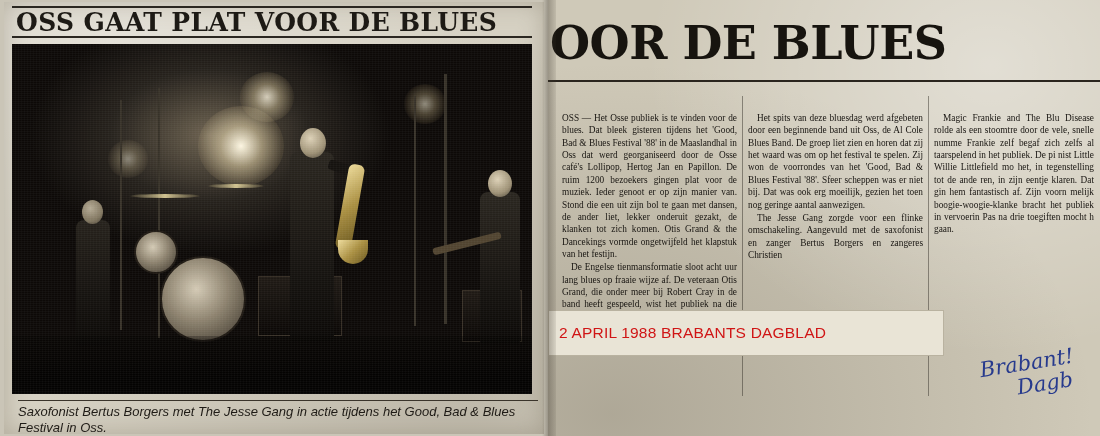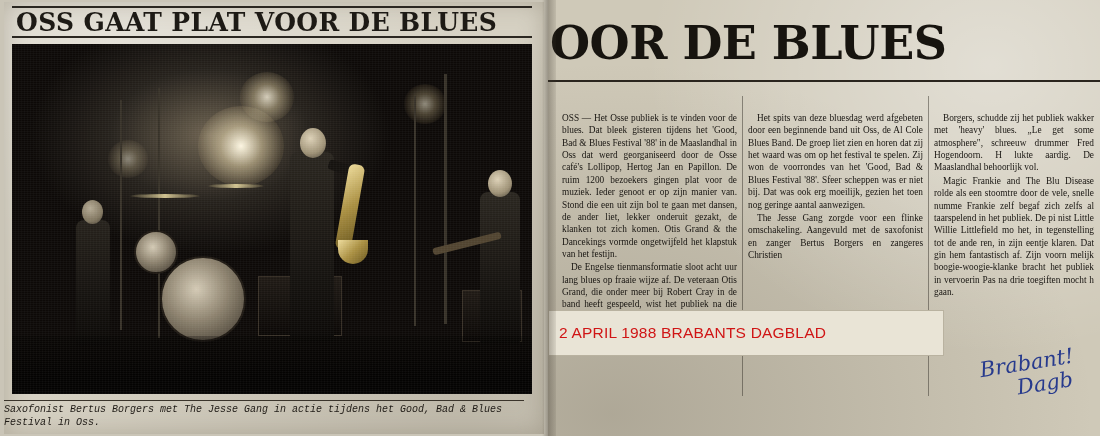--- a/index.html
+++ b/index.html
@@ -121,27 +121,27 @@
     background: linear-gradient(90deg, rgba(180,160,100,0.1), rgba(230,215,160,0.85), rgba(180,160,100,0.1));
   }
   .amp {
     position: absolute;
     background: linear-gradient(180deg, #241f1a 0%, #100d0b 100%);
     border: 1px solid #3a332a;
   }
 
   #caption {
     position: absolute;
-    left: 4px; top: 400px;
+    left: 18px; top: 400px;
     width: 520px;
     border-top: 1px solid #3a342b;
     padding-top: 3px;
-    font-family: Liberation Mono, monospace;
+    font-family: Liberation Sans, sans-serif;
     font-style: italic;
-    font-size: 10px;
+    font-size: 13px;
     color: #1f1b16;
     line-height: 1.25;
   }
   #caption .credit {
     display: block;
     text-align: right;
     padding-right: 28px;
   }
 
   
@@ -316,21 +316,20 @@
       <p class="lead">OSS — Het Osse publiek is te vinden voor de blues. Dat bleek gisteren tijdens het 'Good, Bad &amp; Blues Festival '88' in de Maaslandhal in Oss dat werd georganiseerd door de Osse café's Lollipop, Hertog Jan en Papillon. De ruim 1200 bezoekers gingen plat voor de muziek. Ieder genoot er op zijn manier van. Stond die een uit zijn bol te gaan met dansen, de ander liet, lekker onderuit gezakt, de klanken tot zich komen. Otis Grand &amp; the Dancekings vormde ongetwijfeld het klapstuk van het festijn.</p>
       <p>De Engelse tienmansformatie sloot acht uur lang blues op fraaie wijze af. De veteraan Otis Grand, die onder meer bij Robert Cray in de band heeft gespeeld, wist het publiek na die vele uren nog enthousiast te krijgen voor hun vestige rythm &amp; blues uit de vijftiger jaren. Met onder andere zijn vijf</p>
     </div>
 
     <div class="column" id="col2">
       <p>Het spits van deze bluesdag werd afgebeten door een beginnende band uit Oss, de Al Cole Blues Band. De groep liet zien en horen dat zij het waard was om op het festival te spelen. Zij won de voorrondes van het 'Good, Bad &amp; Blues Festival '88'. Sfeer scheppen was er niet bij. Dat was ook erg moeilijk, gezien het toen nog geringe aantal aanwezigen.</p>
       <p>The Jesse Gang zorgde voor een flinke omschakeling. Aangevuld met de saxofonist en zanger Bertus Borgers en zangeres Christien</p>
     </div>
 
     <div class="column" id="col3">
-      <p>Borgers, schudde zij het publiek wakker met 'heavy' blues. „Le get some atmosphere", schreeuw drummer Fred Hogendoorn. H lukte aardig. De Maaslandhal behoorlijk vol.</p>
       <p>Magic Frankie and The Blu Disease rolde als een stoomtre door de vele, snelle numme Frankie zelf begaf zich zelfs al taarspelend in het publiek. De pi nist Little Willie Littlefield mo het, in tegenstelling tot de ande ren, in zijn eentje klaren. Dat gin hem fantastisch af. Zijn voorn melijk boogie-woogie-klanke bracht het publiek in vervoerin Pas na drie toegiften mocht h gaan.</p>
     </div>
 
     <div id="stamp">
       <span>2 APRIL 1988 BRABANTS DAGBLAD</span>
     </div>
 
     <div id="handwriting">
       <span>Brabant!</span>
       <span class="hw2">Dagb</span>

